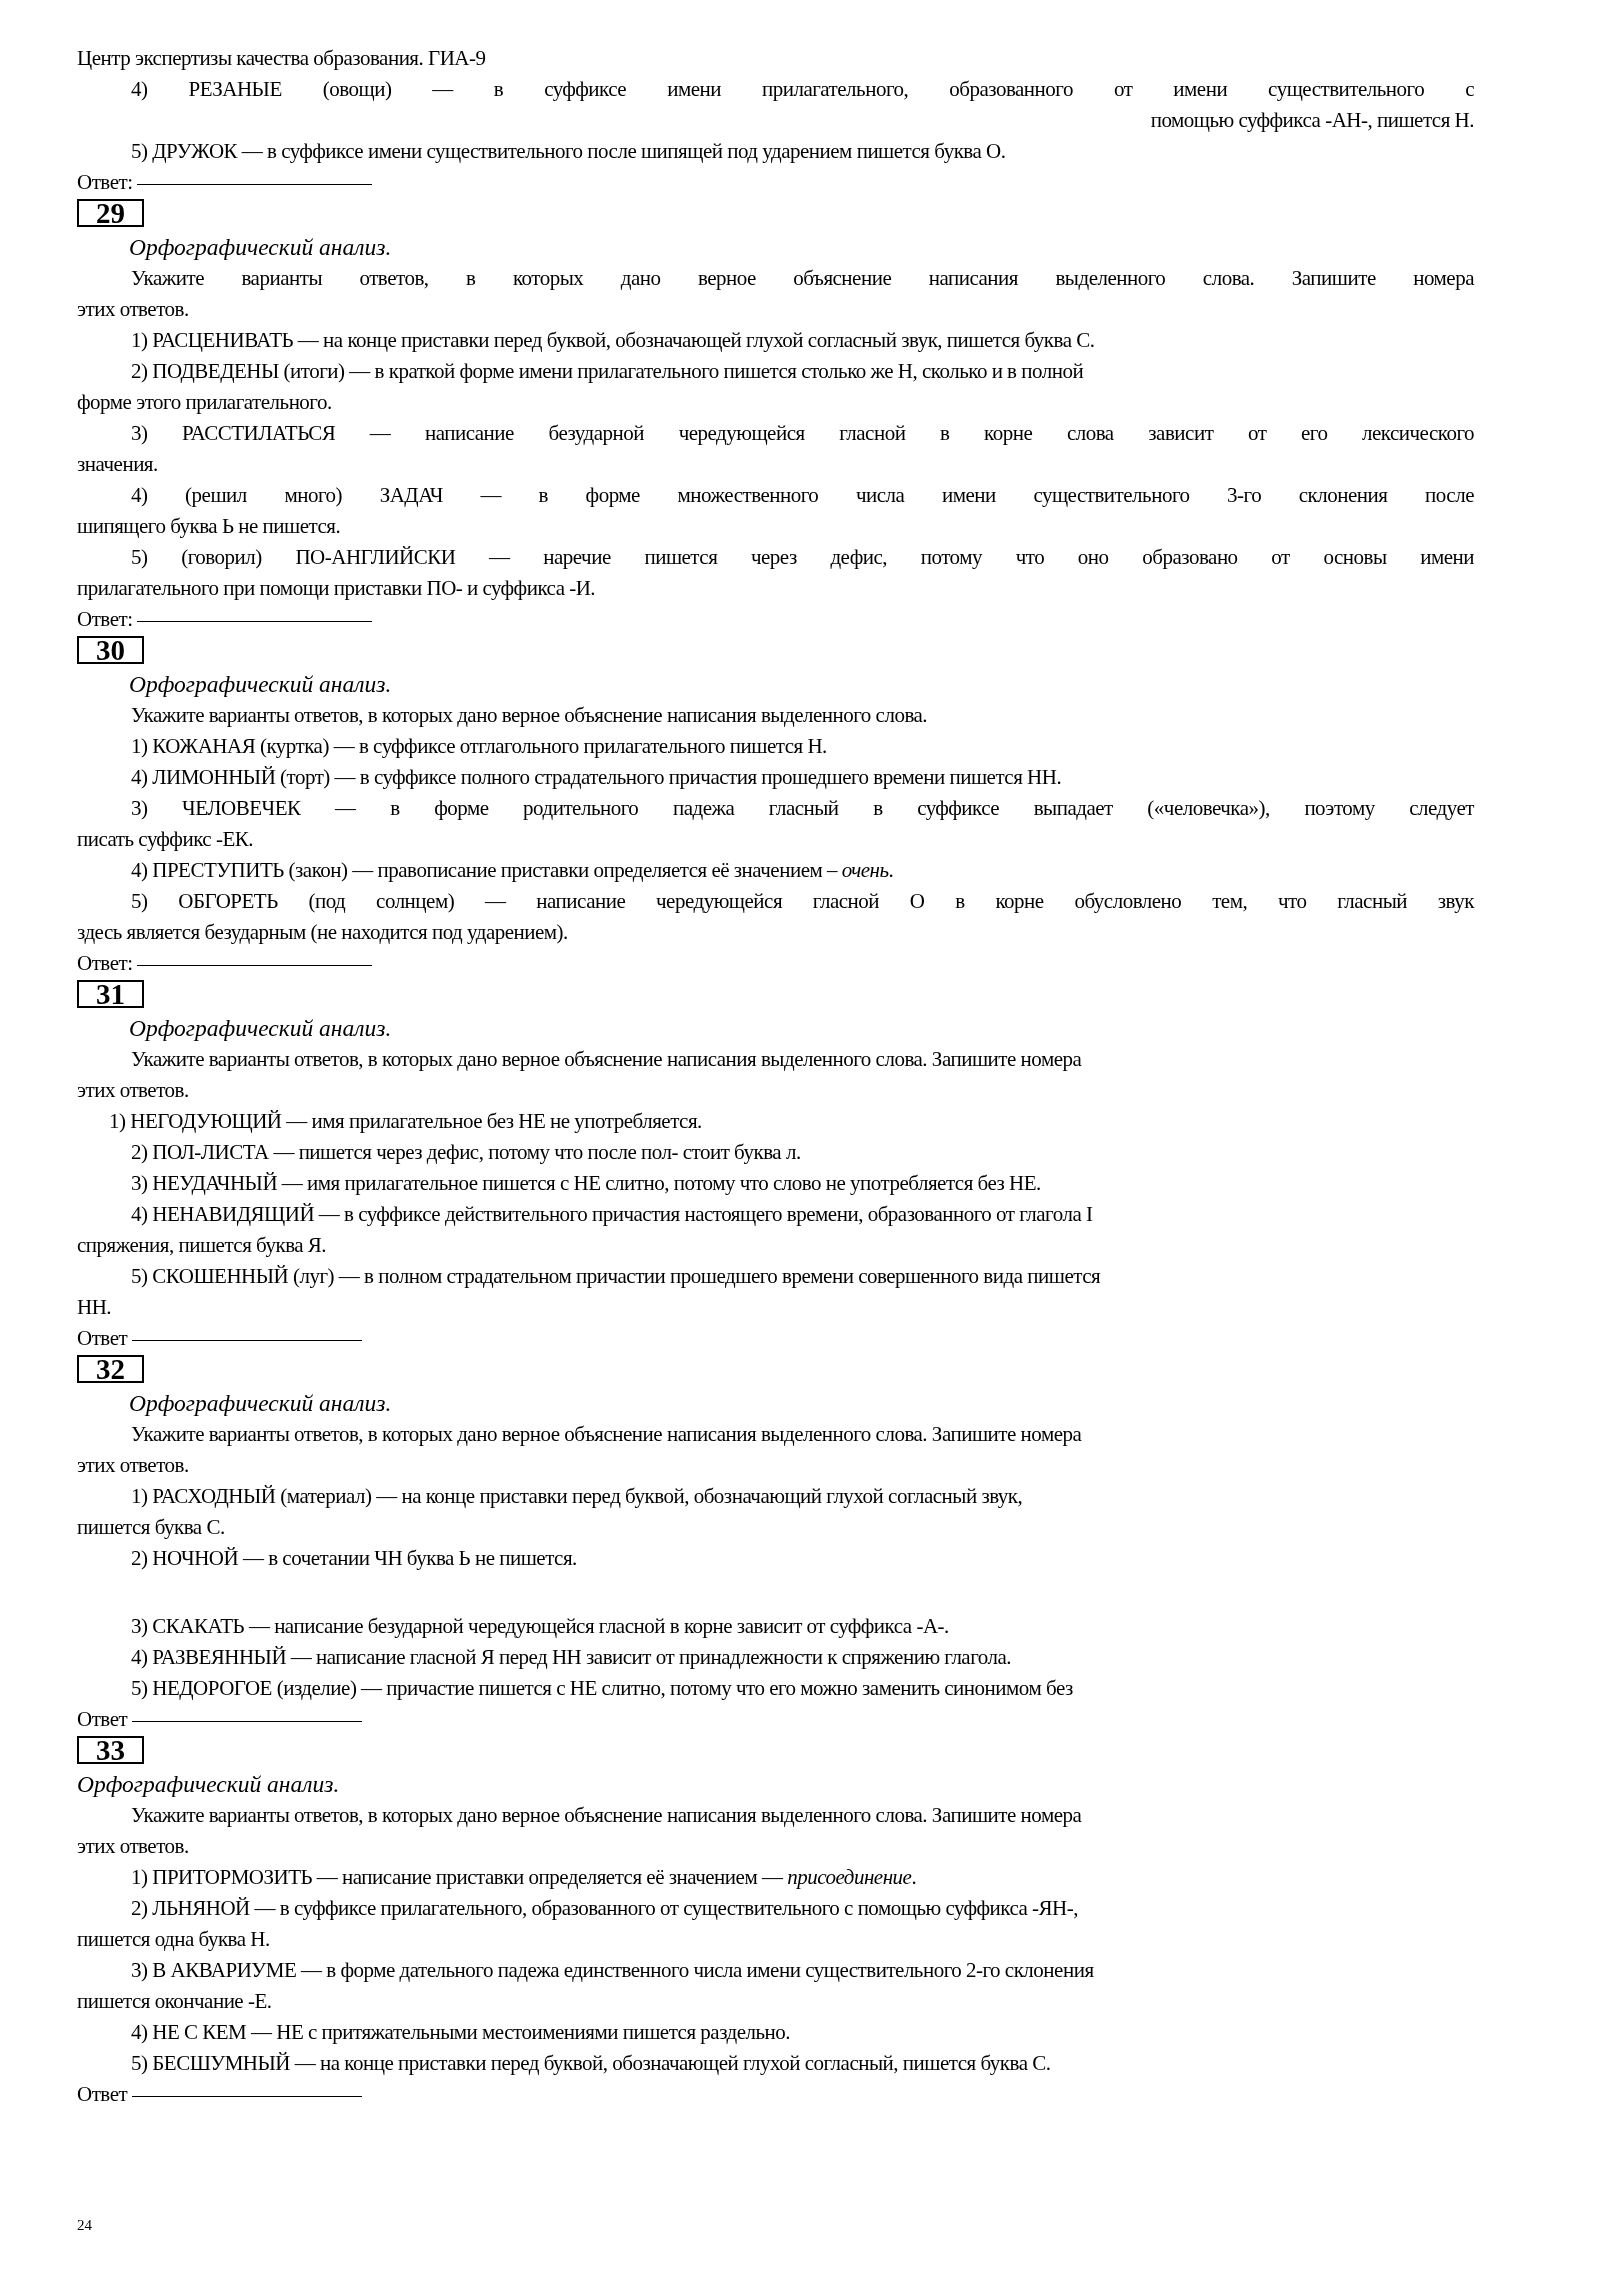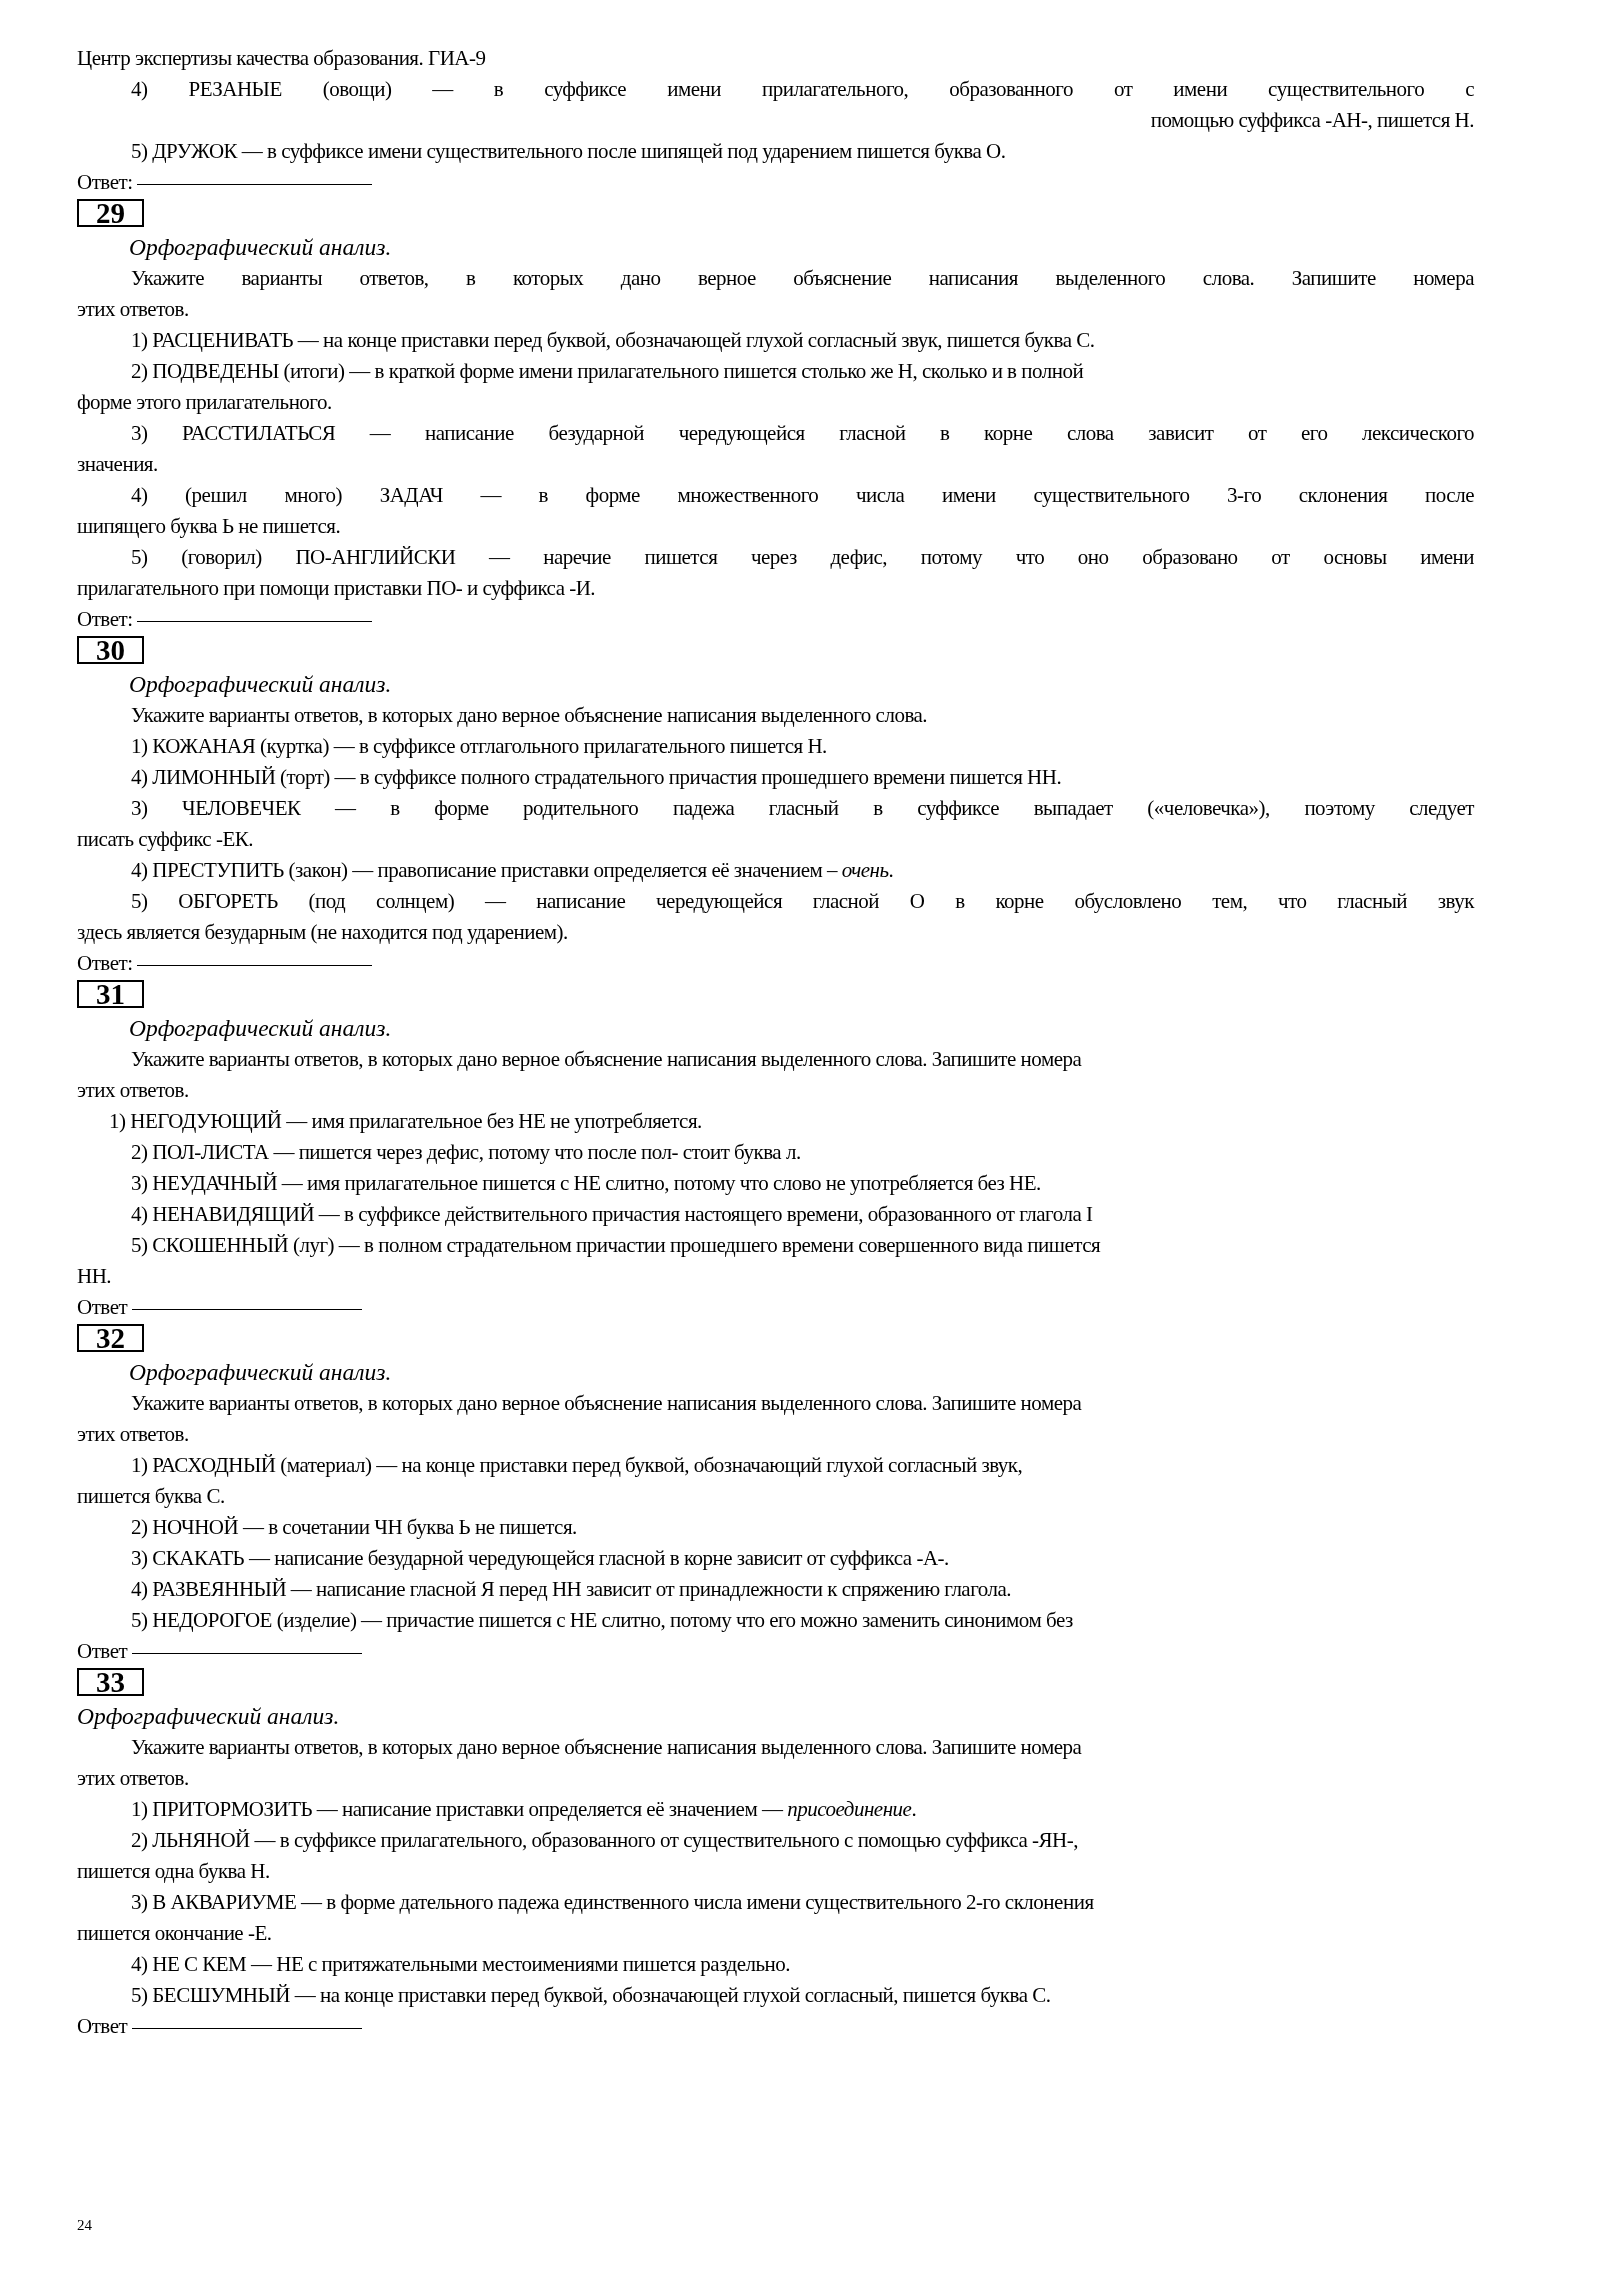--- a/index.html
+++ b/index.html
@@ -89,37 +89,38 @@
 
   <div>
     <div class="num-box">31</div>
     <div class="sec-title ind">Орфографический анализ.</div>
     <div class="line ind" style="display: block;">Укажите варианты ответов, в которых дано верное объяснение написания выделенного слова. Запишите номера</div>
     <div class="line" style="display: block;">этих ответов.</div>
     <div class="line ind31" style="display: block;">1) НЕГОДУЮЩИЙ — имя прилагательное без НЕ не употребляется.</div>
     <div class="line ind" style="display: block;">2) ПОЛ-ЛИСТА — пишется через дефис, потому что после пол- стоит буква л.</div>
     <div class="line ind" style="display: block;">3) НЕУДАЧНЫЙ — имя прилагательное пишется с НЕ слитно, потому что слово не употребляется без НЕ.</div>
     <div class="line ind" style="display: block;">4) НЕНАВИДЯЩИЙ — в суффиксе действительного причастия настоящего времени, образованного от глагола I</div>
+    <div class="line" style="display: block;">спряжения, пишется буква Я.</div>
     <div class="line ind" style="display: block;">5) СКОШЕННЫЙ (луг) — в полном страдательном причастии прошедшего времени совершенного вида пишется</div>
     <div class="line" style="display: block;">НН.</div>
     <div class="line answer-line" style="display: block;">
       <span>Ответ</span>
       <span class="answer-blank narrow"></span>
     </div>
   </div>
 
   <div>
     <div class="num-box">32</div>
     <div class="sec-title ind">Орфографический анализ.</div>
     <div class="line ind" style="display: block;">Укажите варианты ответов, в которых дано верное объяснение написания выделенного слова. Запишите номера</div>
     <div class="line" style="display: block;">этих ответов.</div>
     <div class="line ind" style="display: block;">1) РАСХОДНЫЙ (материал) — на конце приставки перед буквой, обозначающий глухой согласный звук,</div>
     <div class="line" style="display: block;">пишется буква С.</div>
     <div class="line ind" style="display: block;">2) НОЧНОЙ — в сочетании ЧН буква Ь не пишется.</div>
-    <div class="line ind" style="display: block;">3) СКАКАТЬ — написание безударной чередующейся гласной в корне зависит от суффикса -А-.</div>
+    <div class="line ind" style="display: block; margin-top: 37px;">3) СКАКАТЬ — написание безударной чередующейся гласной в корне зависит от суффикса -А-.</div>
     <div class="line ind" style="display: block;">4) РАЗВЕЯННЫЙ — написание гласной Я перед НН зависит от принадлежности к спряжению глагола.</div>
     <div class="line ind" style="display: block;">5) НЕДОРОГОЕ (изделие) — причастие пишется с НЕ слитно, потому что его можно заменить синонимом без</div>
     <div class="line answer-line" style="display: block;">
       <span>Ответ</span>
       <span class="answer-blank narrow"></span>
     </div>
   </div>
 
   <div>
     <div class="num-box">33</div>

